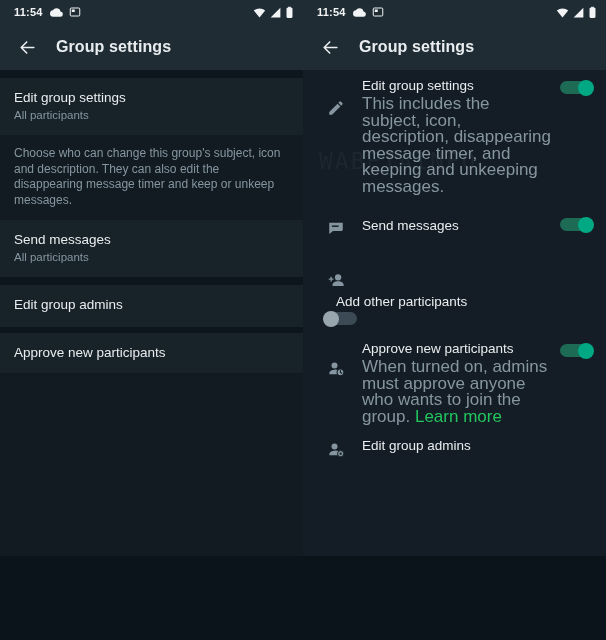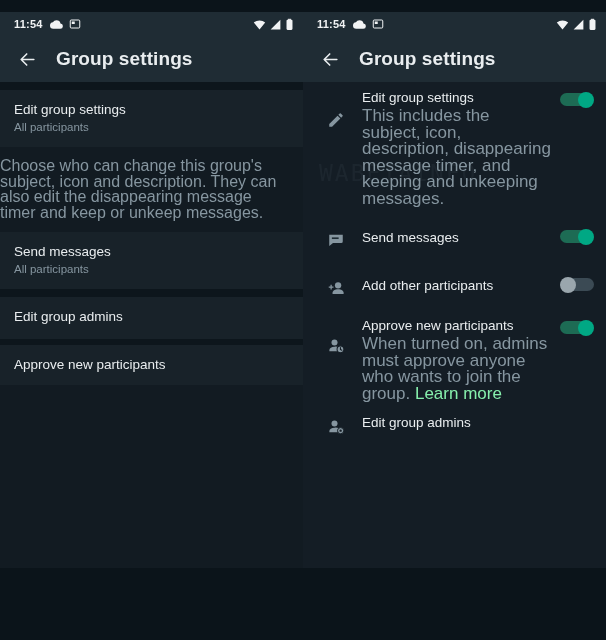--- a/index.html
+++ b/index.html
@@ -19,21 +19,20 @@
     width: 606px;
     height: 640px;
     display: flex;
   }
   .panel {
     position: relative;
     width: 303px;
     height: 556px;
     background: #121b22;
     overflow: hidden;
-    margin-top: 12px;
   }
   .panel.right { background: #141d25; }
 
   
   .statusbar {
     height: 24px;
     background: #1f2c34;
     display: flex;
     align-items: center;
     padding: 0 9px 0 14px;
@@ -73,21 +72,21 @@
     width: 26px;
     height: 26px;
     display: flex;
     align-items: center;
     justify-content: center;
     flex: 0 0 auto;
   }
   .appbar-title {
     margin-left: 16px;
     color: #e9edef;
-    font-size: 19px;
+    font-size: 16px;
     font-weight: bold;
     letter-spacing: 0.1px;
   }
 
   
   .screen-body {
     position: relative;
     height: 570px;
   }
 
@@ -107,24 +106,24 @@
     line-height: 17px;
   }
   .old-row .t2 {
     color: #8696a0;
     font-size: 11.5px;
     line-height: 15px;
     margin-top: 2px;
   }
   .old-desc {
     background: #121b22;
-    padding: 11px 14px 12px 0;
+    padding: 11px 14px 12px 14px;
     box-sizing: border-box;
     color: #8696a0;
-    font-size: 16px;
+    font-size: 12px;
     line-height: 15.5px;
   }
   .old-tail {
     background: #121b22;
     flex: 1;
   }
 
   
   .section-label {
     color: #8696a0;
@@ -157,21 +156,21 @@
     color: #e9edef;
     font-size: 13.5px;
     line-height: 18px;
   }
   .new-row .sub {
     color: #8696a0;
     font-size: 17px;
     line-height: 16.5px;
     margin-top: 1px;
   }
-  .learnlink { color: #86efac; }
+  .learnlink { color: #22c55e; }
   .new-row .toggle-wrap {
     flex: 0 0 auto;
     display: flex;
     align-items: flex-start;
     padding-top: 3px;
   }
   .new-row.ico-mid .toggle-wrap { align-items: center; padding-top: 0; }
 
   
   .toggle {
@@ -398,21 +397,21 @@
           <span class="title" style="display:block;">Send messages</span>
         </span>
         <span class="toggle-wrap">
           <span class="toggle on">
             <span class="track"></span>
             <span class="knob"></span>
           </span>
         </span>
       </div>
 
-      <div class="new-row ico-mid" style="margin-top:8px;">
+      <div class="new-row ico-mid" style="margin-top:8px;flex-direction:column;">
         <span class="ico">
           <svg width="19" height="19" viewBox="0 0 24 24">
             <circle cx="14" cy="8" r="4" fill="#8696a0"></circle>
             <path fill="#8696a0" d="M14 13c-3.9 0-7 2-7 4.5V19h14v-1.5c0-2.5-3.1-4.5-7-4.5z"></path>
             <path fill="#8696a0" d="M4.4 7.2h1.6v2.2h2.2v1.6H6v2.2H4.4V11H2.2V9.4h2.2z"></path>
           </svg>
         </span>
         <span class="txt">
           <span class="title" style="display:block;">Add other participants</span>
         </span>

